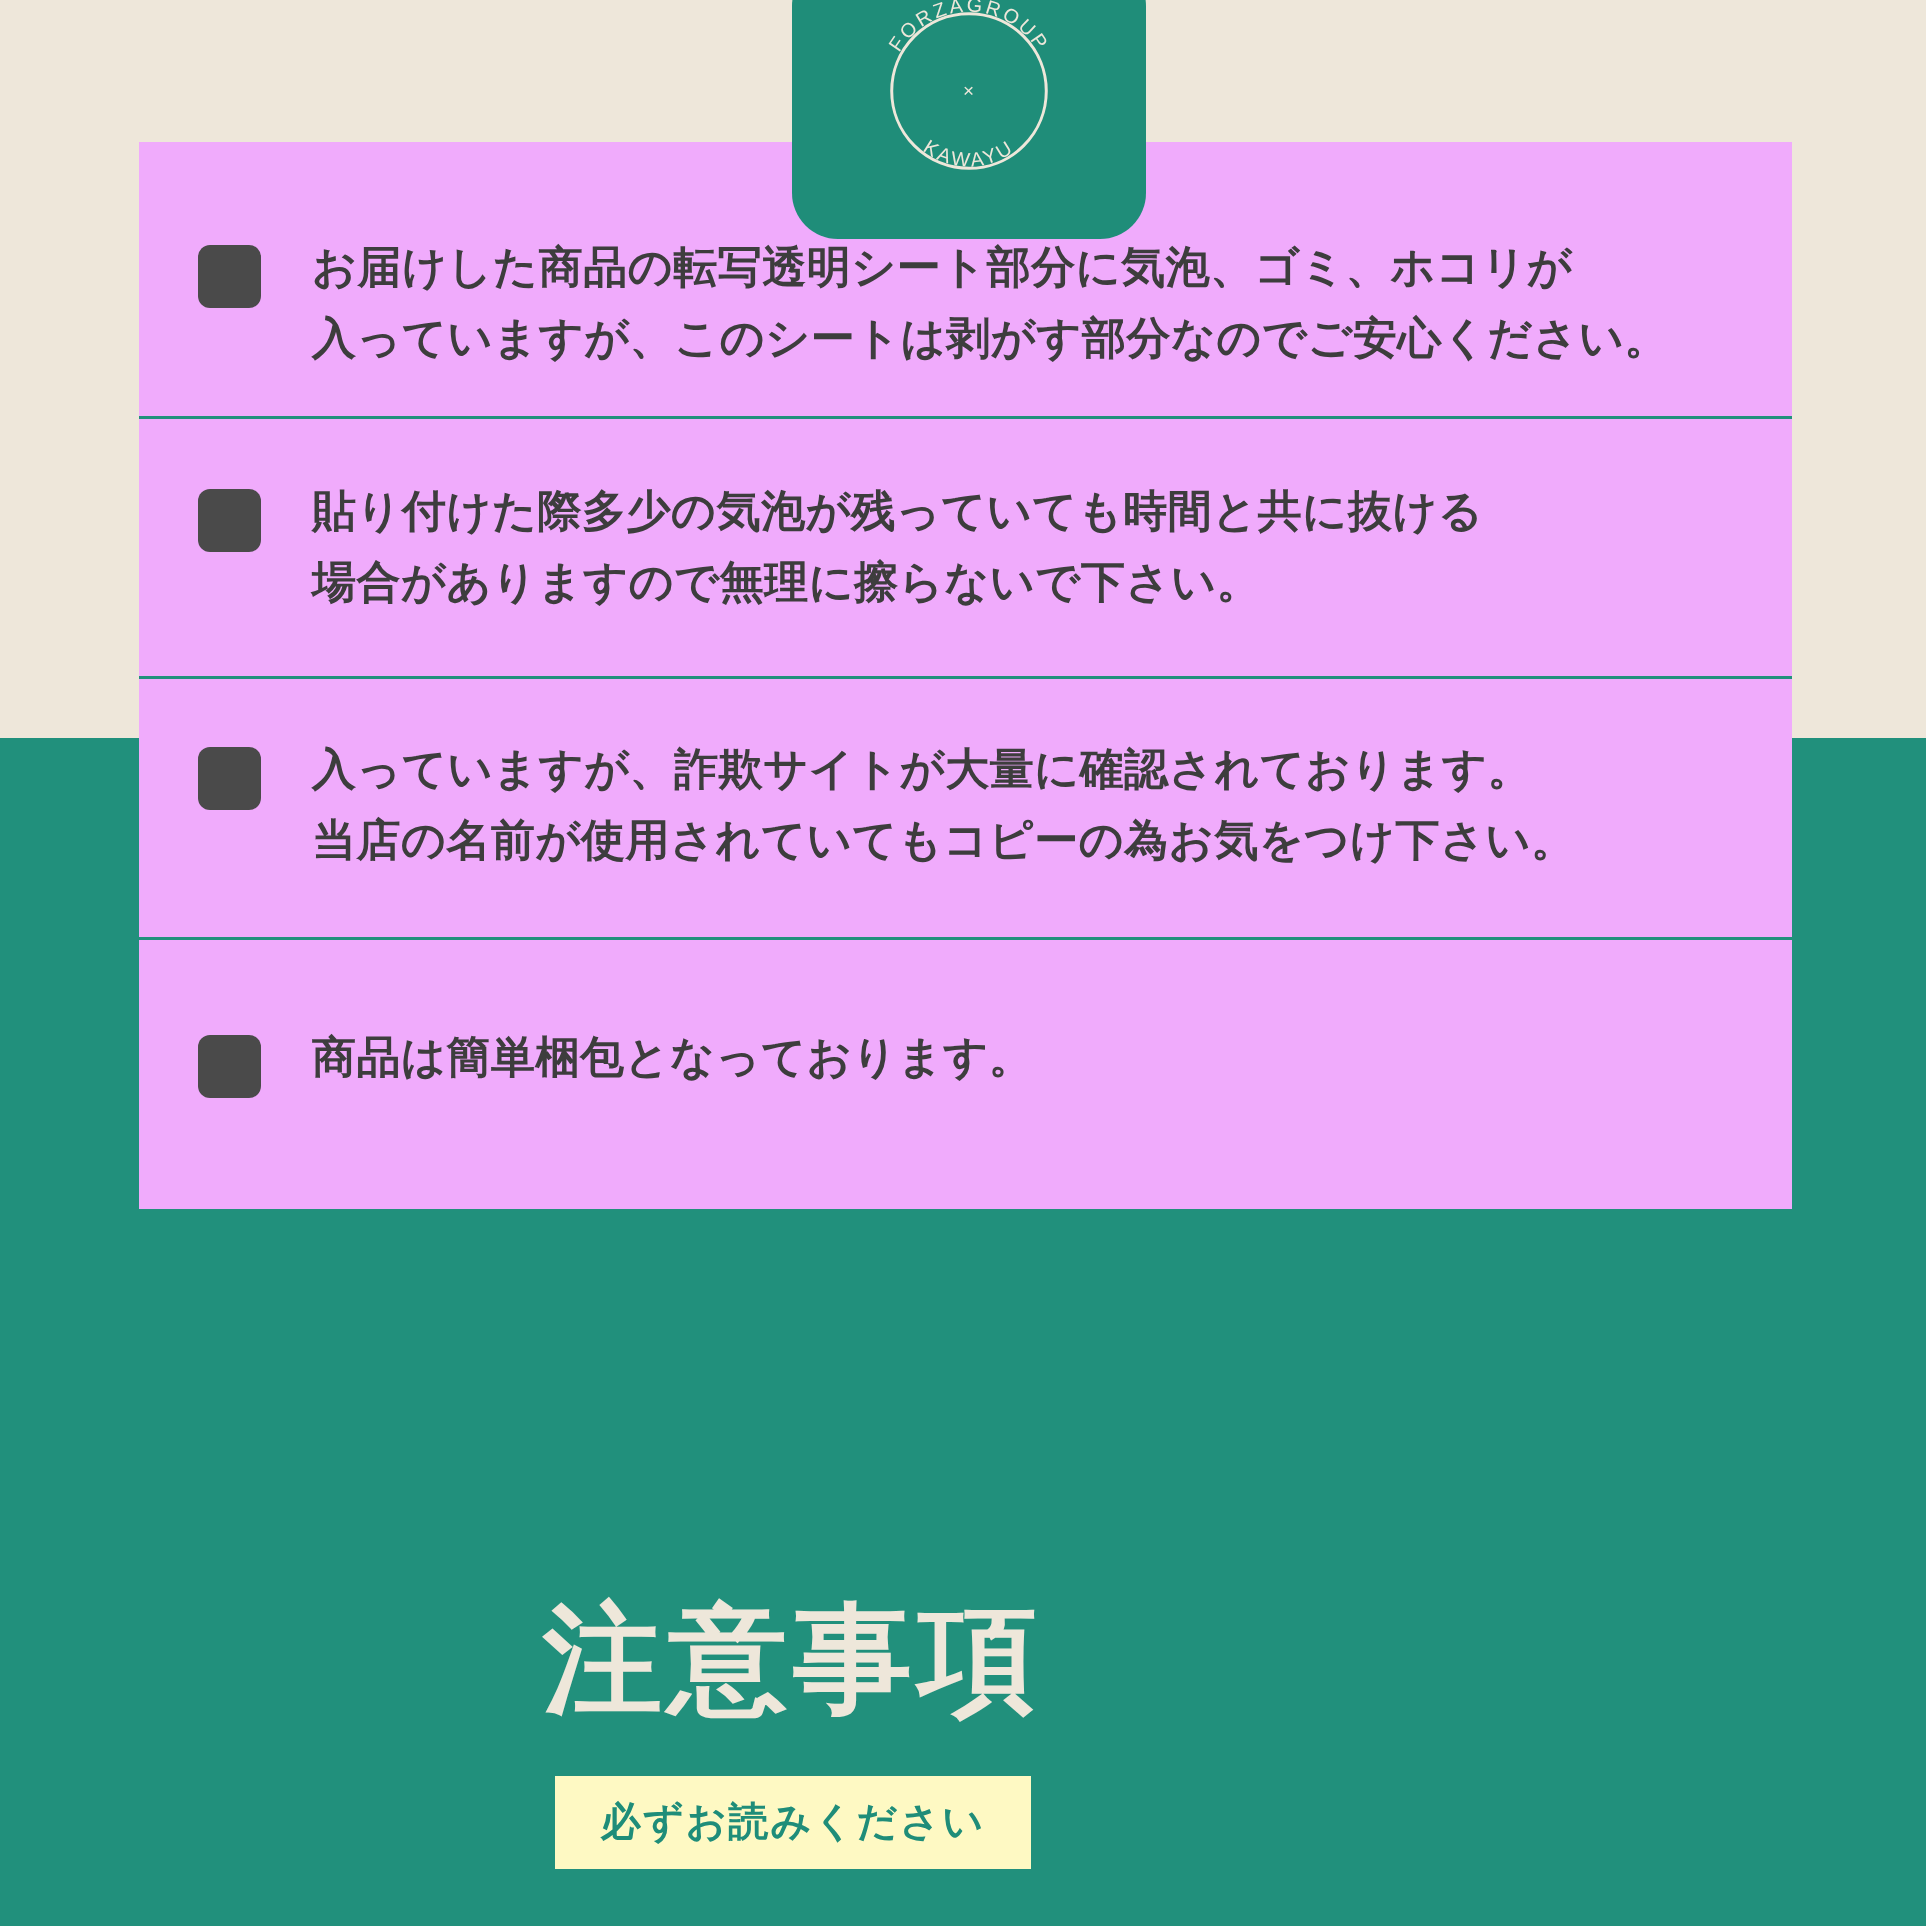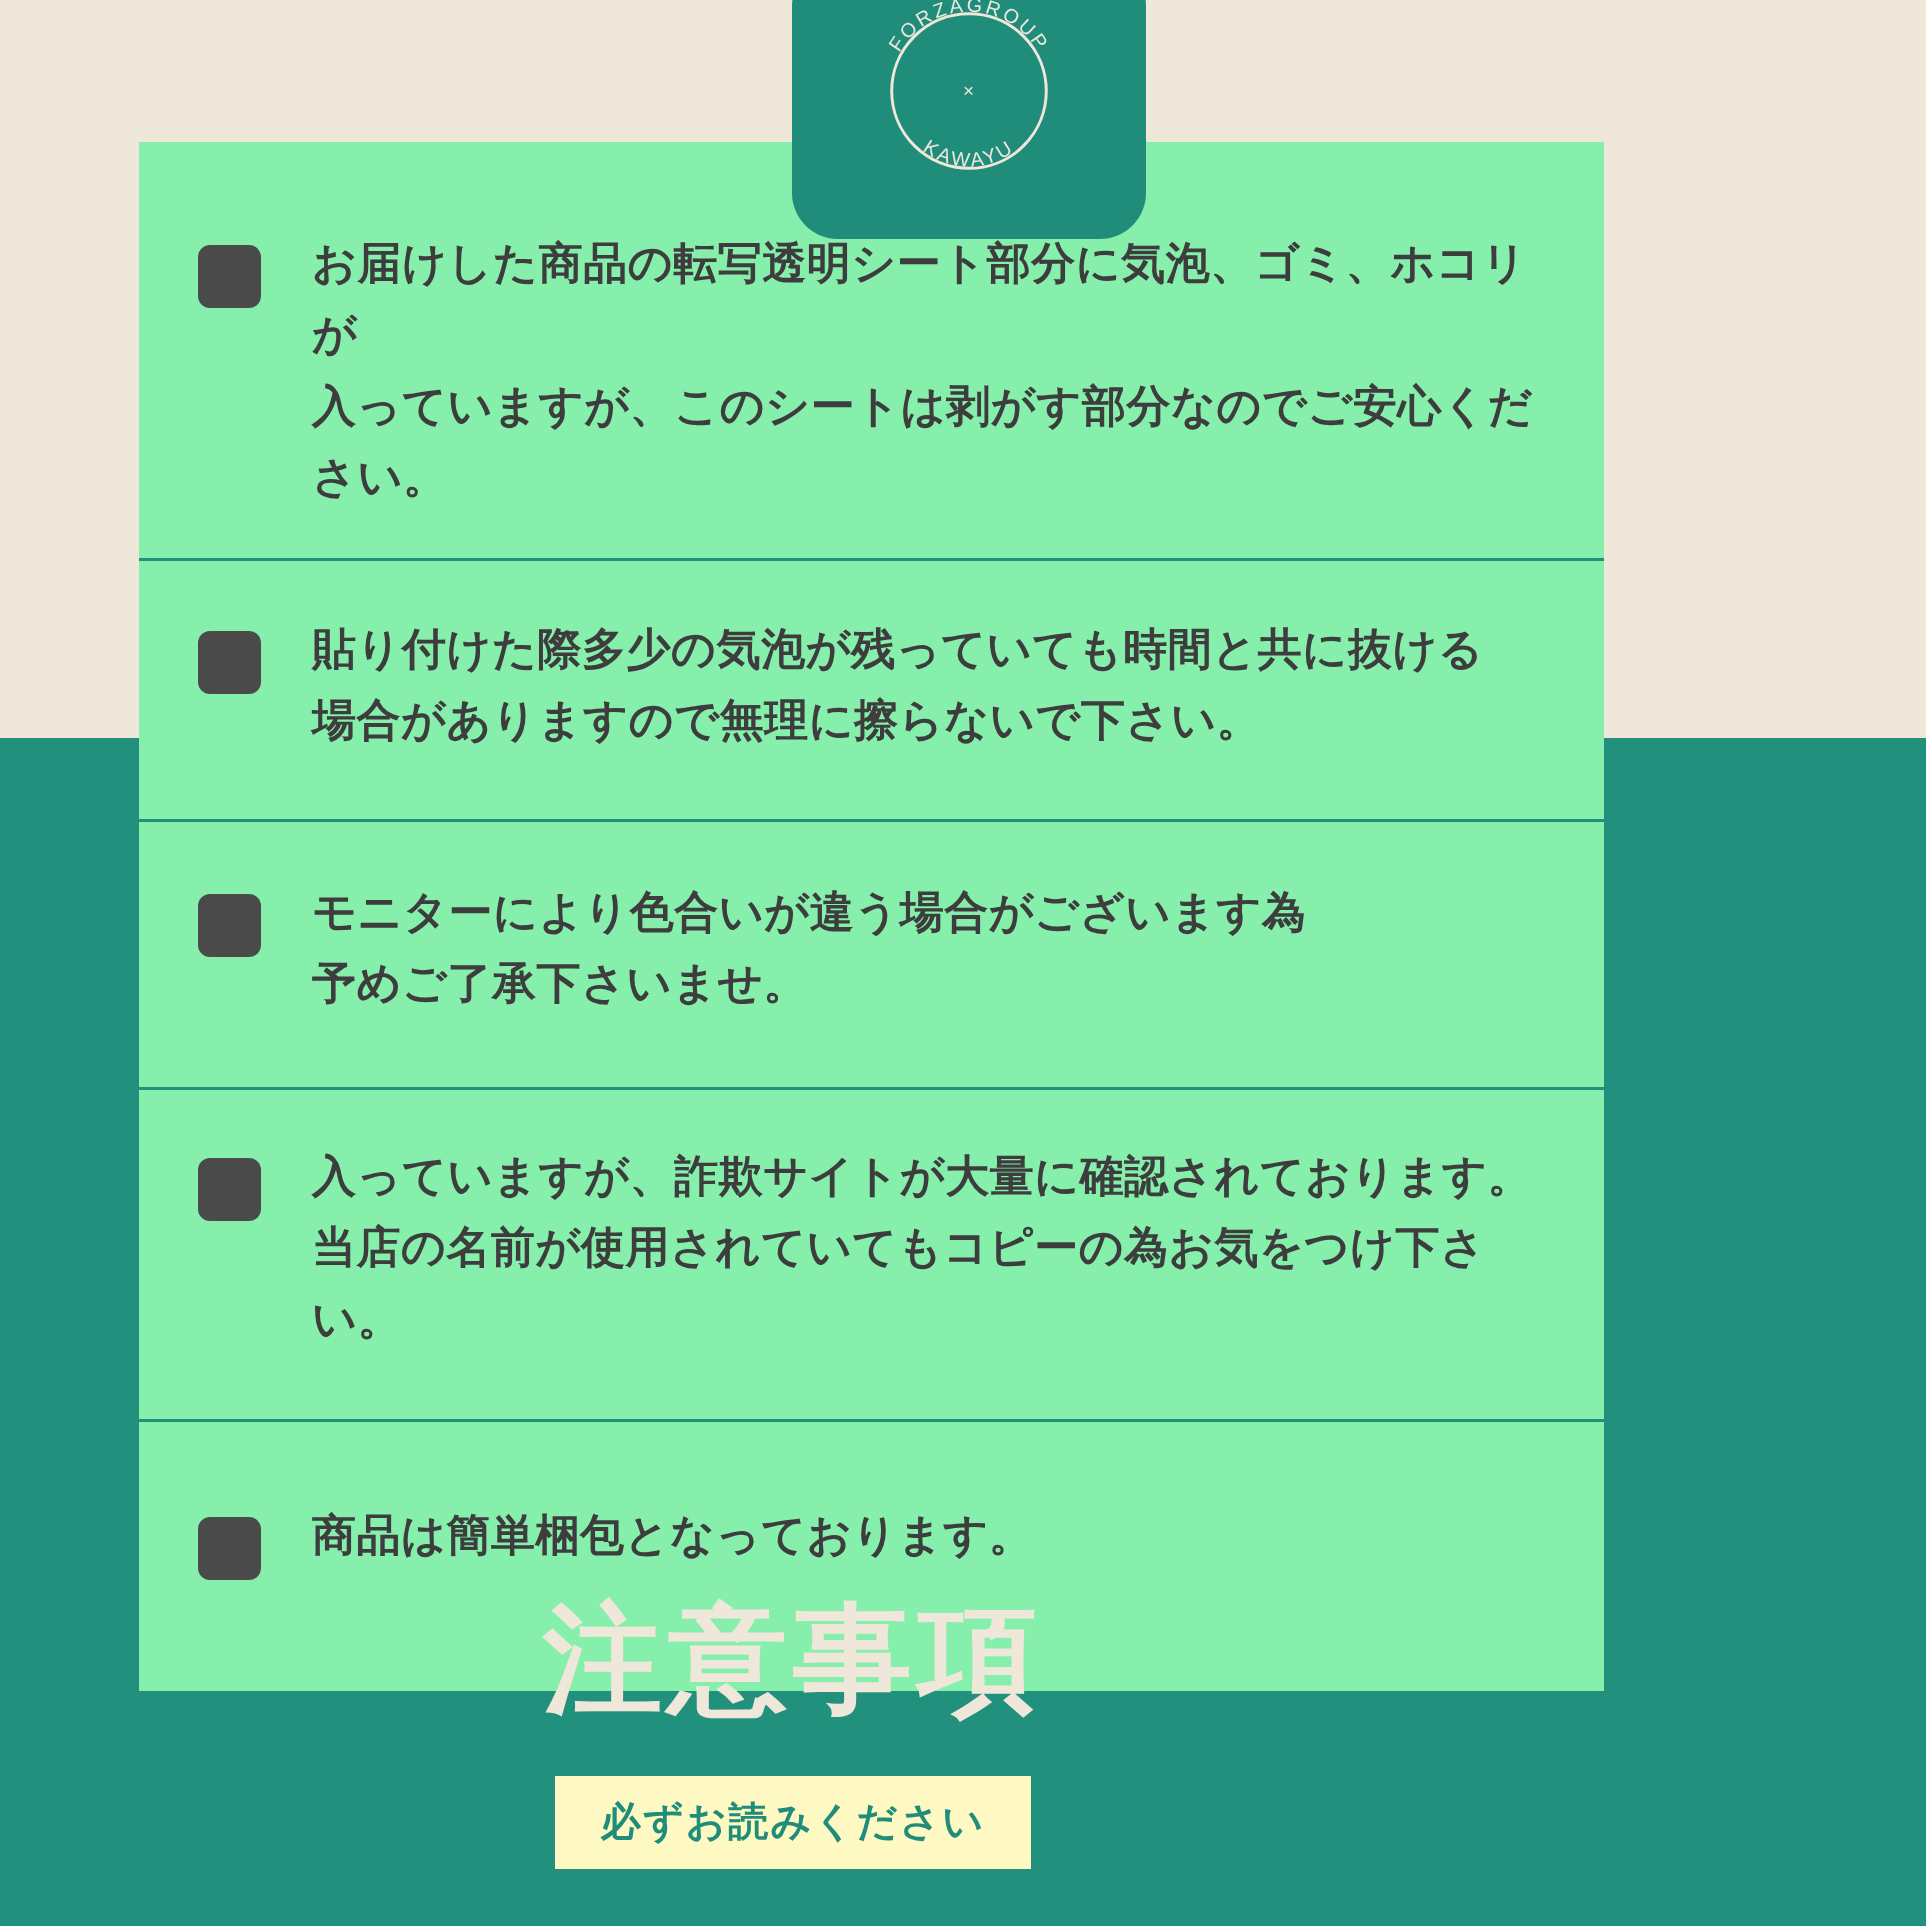--- a/index.html
+++ b/index.html
@@ -64,24 +64,23 @@
     color: #eee7da;
     font-size: 19px;
     letter-spacing: 1px;
   }
 
   
   .card {
     position: absolute;
     left: 139px;
     top: 142px;
-    width: 1465px;
-    background: #86efac;
+    width: 1653px;
+    background: #f0abfc;
     z-index: 3;
-    font-family: Liberation Mono, monospace;
   }
   .row {
     display: flex;
     align-items: flex-start;
     padding: 0 59px 0 59px;
     box-sizing: border-box;
     position: relative;
   }
   .row + .row::before {
     content: "";
@@ -187,27 +186,20 @@
   </div>
 
   <div class="row r2">
     <div class="row-body">
       <div class="bullet"></div>
       <div class="row-text">貼り付けた際多少の気泡が残っていても時間と共に抜ける
 場合がありますので無理に擦らないで下さい。</div>
     </div>
   </div>
 
-  <div class="row r3">
-    <div class="row-body">
-      <div class="bullet"></div>
-      <div class="row-text">モニターにより色合いが違う場合がございます為
-予めご了承下さいませ。</div>
-    </div>
-  </div>
 
   <div class="row r4">
     <div class="row-body">
       <div class="bullet"></div>
       <div class="row-text">入っていますが、詐欺サイトが大量に確認されております。
 当店の名前が使用されていてもコピーの為お気をつけ下さい。</div>
     </div>
   </div>
 
   <div class="row r5">

